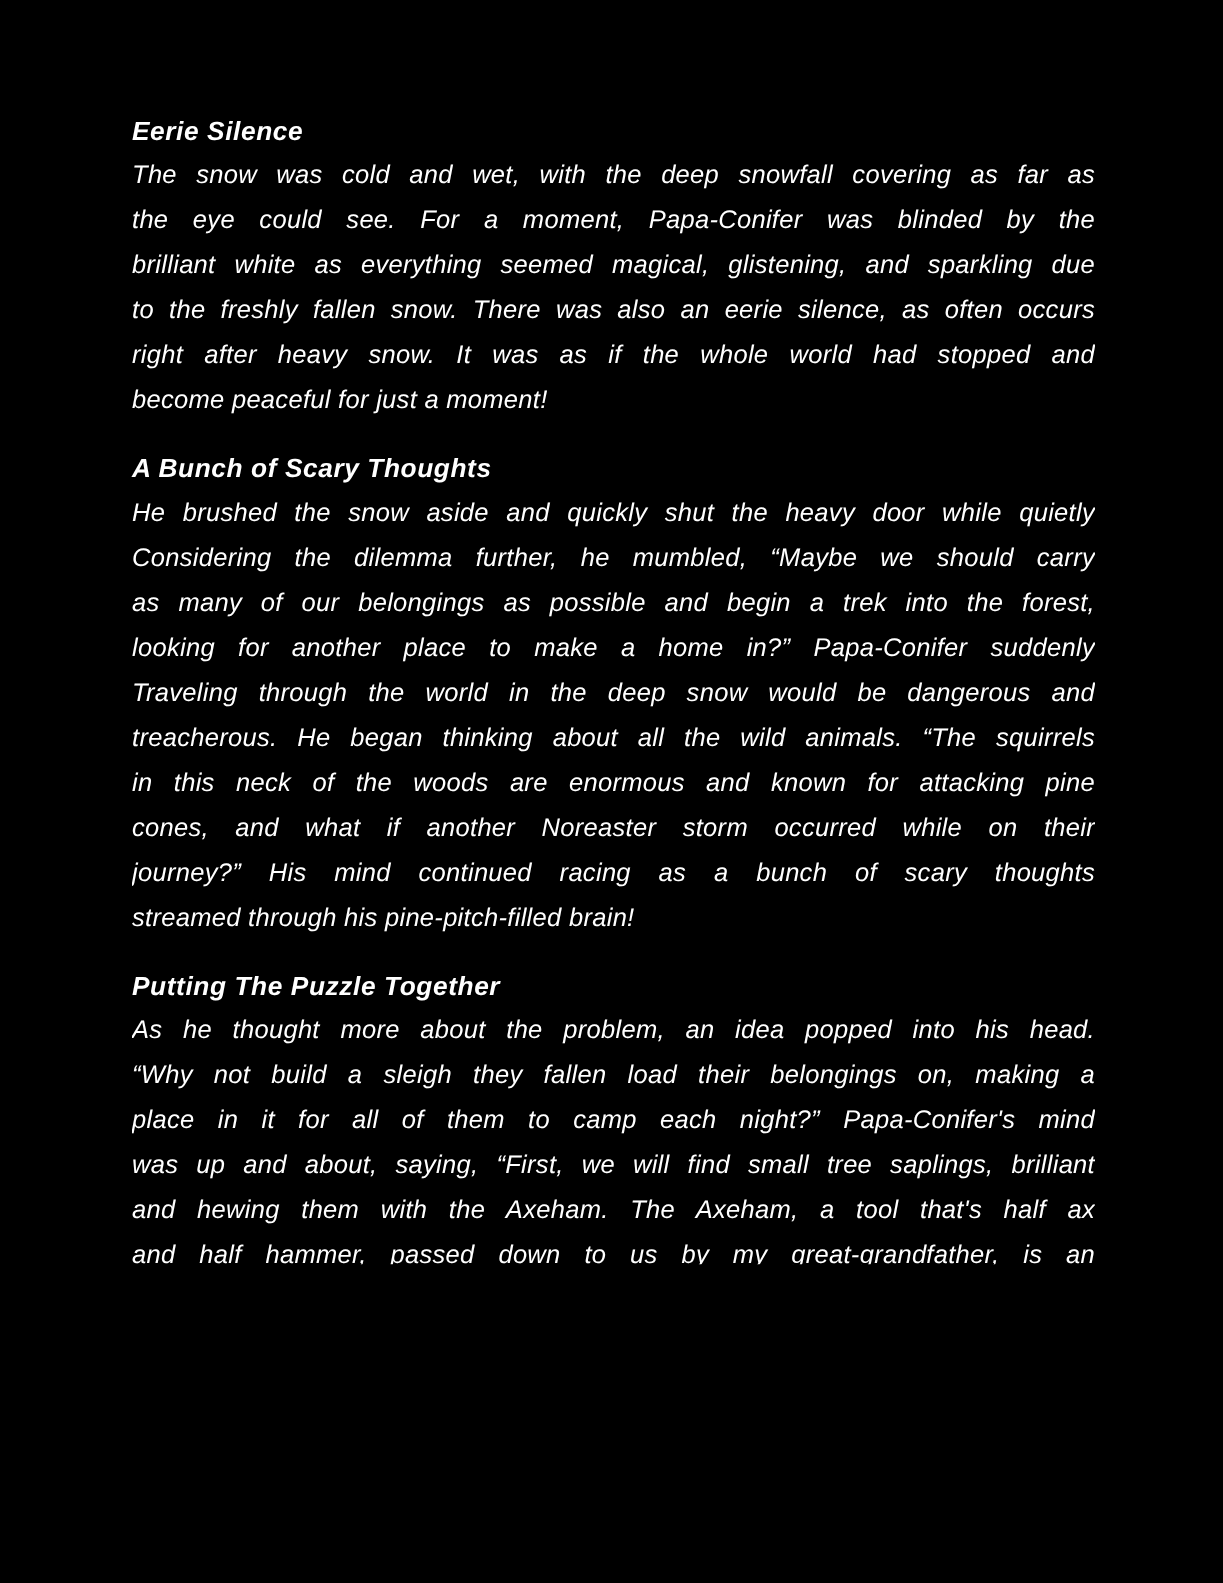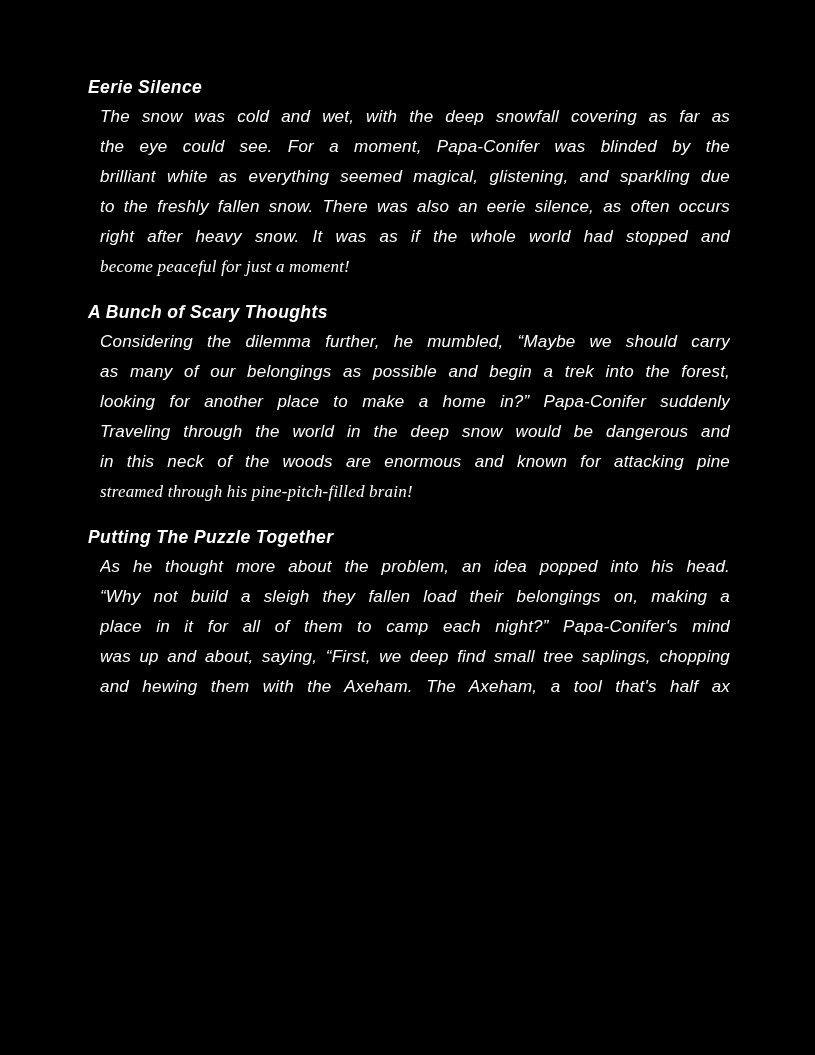--- a/index.html
+++ b/index.html
@@ -31,54 +31,57 @@
     letter-spacing: 0.4px;
     text-align: left;
   }
   .line {
     line-height: 30px;
     letter-spacing: 0.2px;
     text-align: justify;
     text-align-last: justify;
     overflow: hidden;
     white-space: normal;
-    margin-left: 12px;
   }
   .line.unjustified {
     text-align: left;
     text-align-last: left;
-    font-family: Liberation Serif, serif;
   }
 </style>
 </head>
 <body style="background: rgb(0, 0, 0);">
 
 <div class="page" style="background: rgb(0, 0, 0); color: rgb(255, 255, 255);">
 
     <section class="story-section">
       <h2 class="heading">Eerie Silence</h2>
     <div class="line">The snow was cold and wet, with the deep snowfall covering as far as</div>
       <div class="line">the eye could see. For a moment, Papa-Conifer was blinded by the</div>
       <div class="line">brilliant white as everything seemed magical, glistening, and sparkling due</div>
       <div class="line">to the freshly fallen snow. There was also an eerie silence, as often occurs</div>
       <div class="line">right after heavy snow. It was as if the whole world had stopped and</div>
       <div class="line unjustified">become peaceful for just a moment!</div>
     </section>
 
     <section class="story-section">
       <h2 class="heading">A Bunch of Scary Thoughts</h2>
+    <div class="line">He brushed the snow aside and quickly shut the heavy door while quietly</div>
       <div class="line">Considering the dilemma further, he mumbled, “Maybe we should carry</div>
       <div class="line">as many of our belongings as possible and begin a trek into the forest,</div>
       <div class="line">looking for another place to make a home in?” Papa-Conifer suddenly</div>
       <div class="line">Traveling through the world in the deep snow would be dangerous and</div>
+      <div class="line">treacherous. He began thinking about all the wild animals. “The squirrels</div>
       <div class="line">in this neck of the woods are enormous and known for attacking pine</div>
+      <div class="line">cones, and what if another Noreaster storm occurred while on their</div>
+      <div class="line">journey?” His mind continued racing as a bunch of scary thoughts</div>
       <div class="line unjustified">streamed through his pine-pitch-filled brain!</div>
     </section>
 
     <section class="story-section">
       <h2 class="heading">Putting The Puzzle Together</h2>
     <div class="line">As he thought more about the problem, an idea popped into his head.</div>
       <div class="line">“Why not build a sleigh they fallen load their belongings on, making a</div>
       <div class="line">place in it for all of them to camp each night?” Papa-Conifer's mind</div>
-      <div class="line">was up and about, saying, “First, we deep find small tree saplings, chopping</div>
+      <div class="line">was up and about, saying, “First, we will find small tree saplings, brilliant</div>
       <div class="line">and hewing them with the Axeham. The Axeham, a tool that's half ax</div>
+      <div class="line">and half hammer, passed down to us by my great-grandfather, is an</div>
     </section>
   </div>
 
 </body></html>

